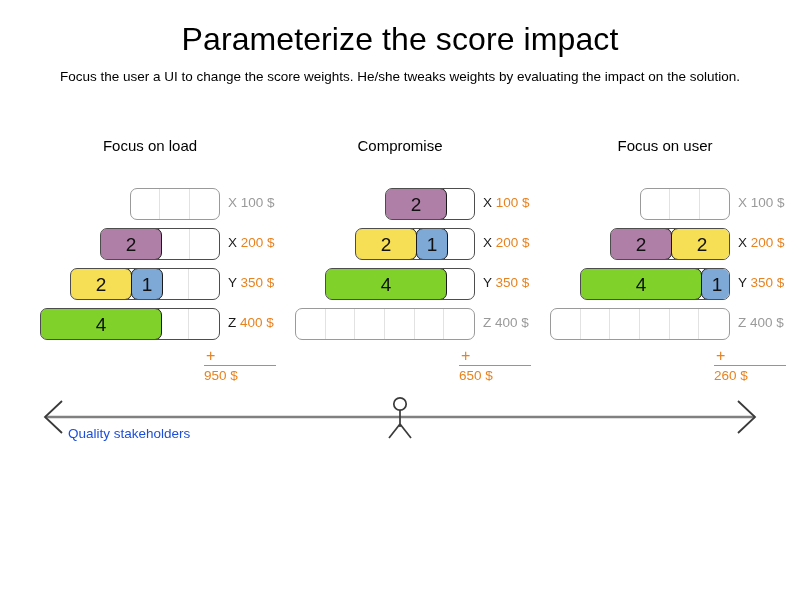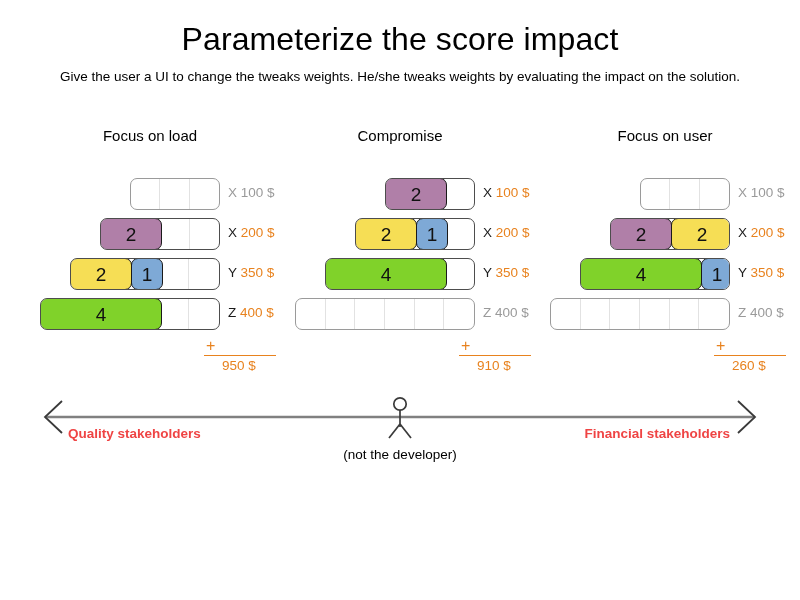--- a/index.html
+++ b/index.html
@@ -39,21 +39,21 @@
     text-align: center;
     font-size: 13.5px;
     font-weight: 400;
     line-height: 18px;
     color: #000;
   }
 
   
   #scenarios {
     position: absolute;
-    top: 126px;
+    top: 136px;
     left: 0;
     width: 800px;
     height: 260px;
   }
   .scenario {
     position: absolute;
     top: 0;
   }
   .scenario-title {
     position: absolute;
@@ -162,59 +162,58 @@
     padding-left: 2px;
   }
   .sum .rule {
     display: block;
     height: 0;
     border-top: 1.6px solid #e8821e;
     margin: 2px 0 2px 0;
   }
   .sum .total {
     display: block;
-    text-align: center;
+    text-align: left;
     padding-right: 2px;
   }
 
   
   #spectrum {
     position: absolute;
     left: 0;
     top: 395px;
     width: 800px;
     height: 110px;
   }
   #axis-svg { position: absolute; left: 0; top: 0; }
   .axis-label {
     position: absolute;
     top: 30px;
     font-size: 13.5px;
     line-height: 18px;
-    color: #ef4444;
+    color: #1d4ed8;
     white-space: nowrap;
-    font-weight: bold;
   }
   #user-caption {
     position: absolute;
     top: 50px;
     left: 0;
     width: 800px;
     text-align: center;
     font-size: 13.5px;
     line-height: 19px;
     color: #000;
   }
 </style>
 </head>
 <body>
 
 <div>
   <div id="slide-title">Parameterize the score impact</div>
-  <div id="slide-subtitle">Give the user a UI to change the tweaks weights. He/she tweaks weights by evaluating the impact on the solution.</div>
+  <div id="slide-subtitle">Focus the user a UI to change the score weights. He/she tweaks weights by evaluating the impact on the solution.</div>
 </div>
 
 <div id="scenarios">
     <div class="scenario" style="left: 10px; width: 280px;">
       <div class="scenario-title">Focus on load</div>
       <div class="rows">
         <div class="weight-row">
           <div class="track inactive" style="width: 90px; left: 120px;">
             <div class="cells">
               <div class="cell" style="width: 30px;"></div>
@@ -349,21 +348,21 @@
               <div class="cell" style="width: 30px;"></div>
               <div class="cell" style="width: 30px;"></div>
             </div>
           </div>
           <div class="row-label inactive" style="left: 218px;"><span class="letter">Z</span> <span class="price">400 $</span></div>
         </div>
       </div>
       <div class="sum" style="top: 212px; left: 194px; width: 72px;">
         <span class="plus">+</span>
         <span class="rule"></span>
-        <span class="total">910 $</span>
+        <span class="total">650 $</span>
       </div>
     </div>
     <div class="scenario" style="left: 530px; width: 270px;">
       <div class="scenario-title">Focus on user</div>
       <div class="rows">
         <div class="weight-row">
           <div class="track inactive" style="width: 90px; left: 110px;">
             <div class="cells">
               <div class="cell" style="width: 30px;"></div>
               <div class="cell" style="width: 30px;"></div>
@@ -439,17 +438,15 @@
     <polyline points="62,6 45,22 62,38" fill="none" stroke="#3a3a3a" stroke-width="1.8"></polyline>
     <polyline points="738,6 755,22 738,38" fill="none" stroke="#3a3a3a" stroke-width="1.8"></polyline>
     <g>
       <circle cx="400" cy="9" r="6.2" fill="#ffffff" stroke="#3a3a3a" stroke-width="1.7"></circle>
       <line x1="400" y1="15" x2="400" y2="32" stroke="#3a3a3a" stroke-width="1.7"></line>
       <line x1="400" y1="29" x2="389" y2="43" stroke="#3a3a3a" stroke-width="1.7"></line>
       <line x1="400" y1="29" x2="411" y2="43" stroke="#3a3a3a" stroke-width="1.7"></line>
     </g>
   </svg>
   <div class="axis-label" style="left:68px">Quality stakeholders</div>
-  <div class="axis-label" style="right:70px">Financial stakeholders</div>
   <div id="user-caption">
-    <div>(not the developer)</div>
   </div>
 </div>
 
 </body></html>

